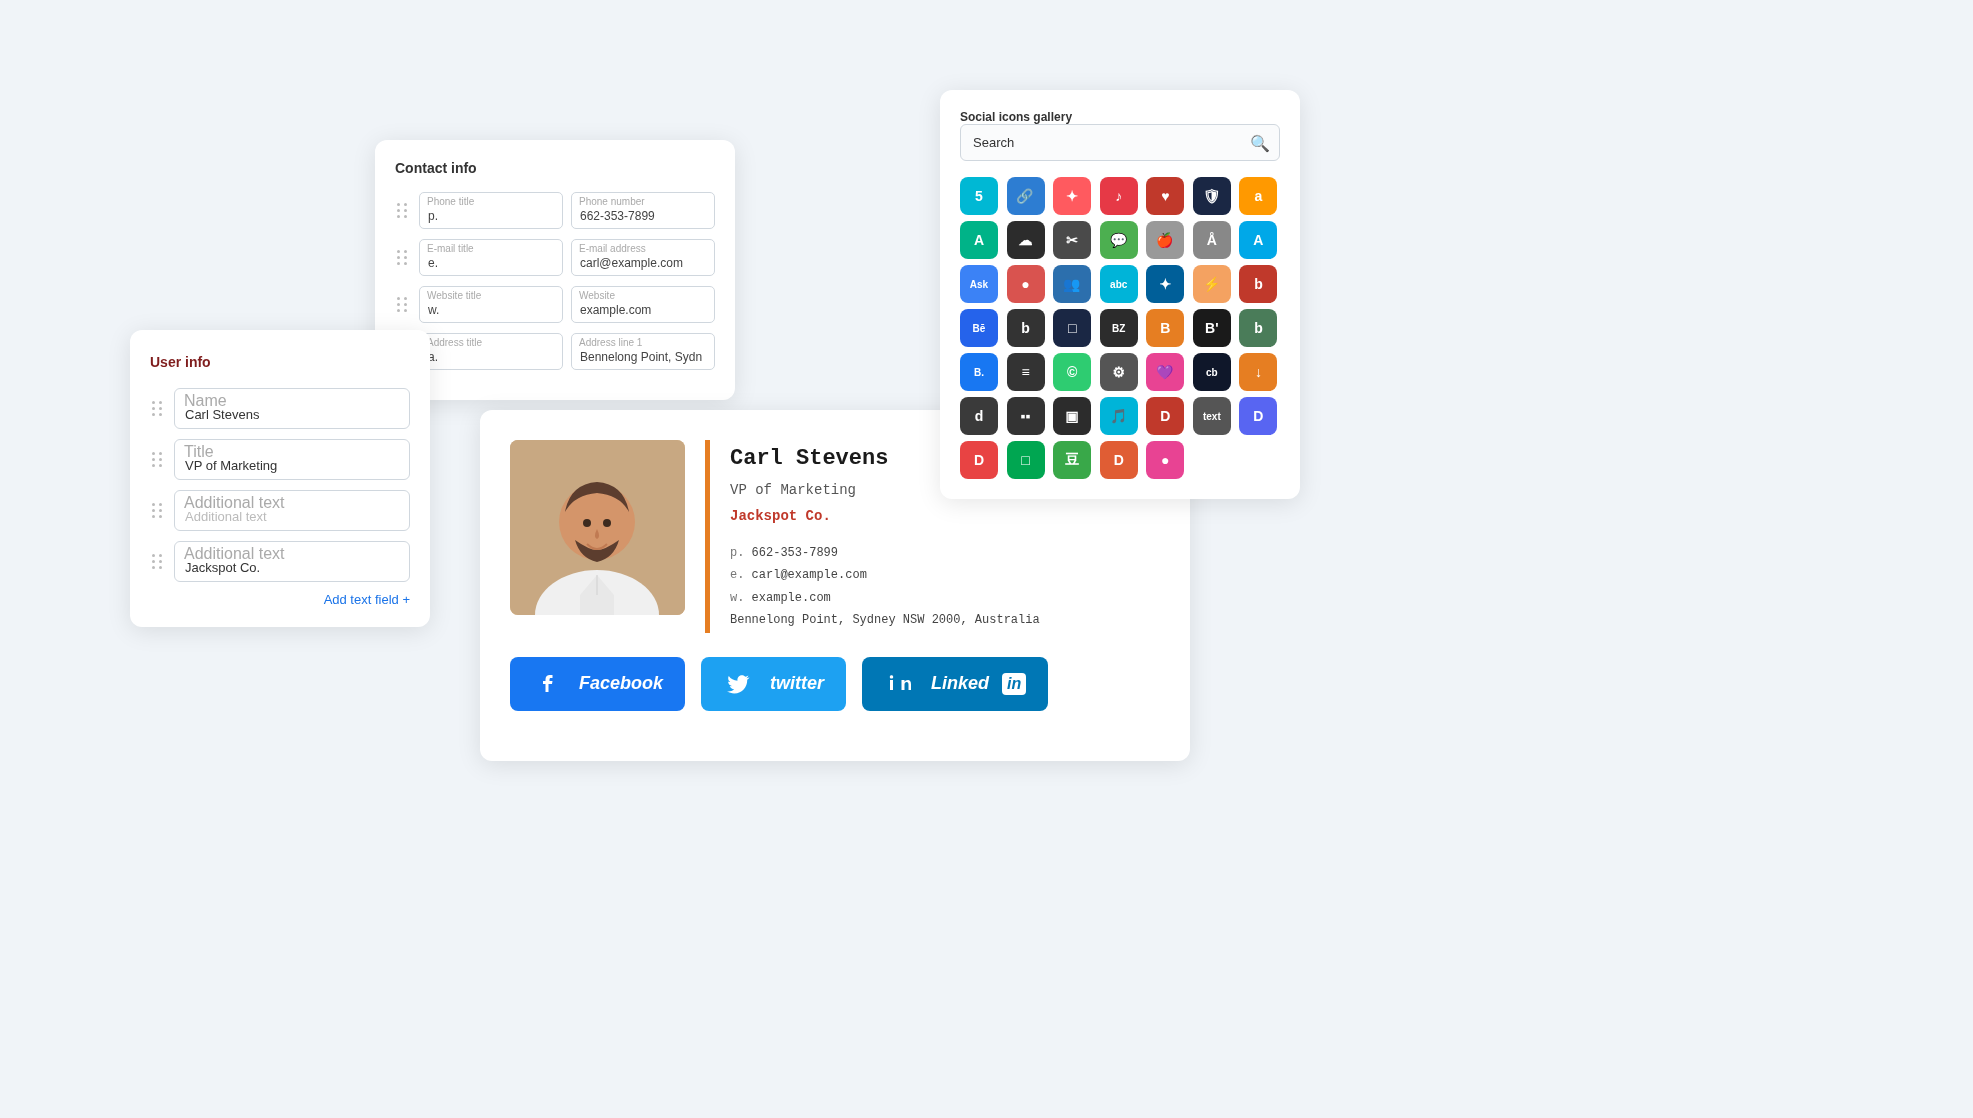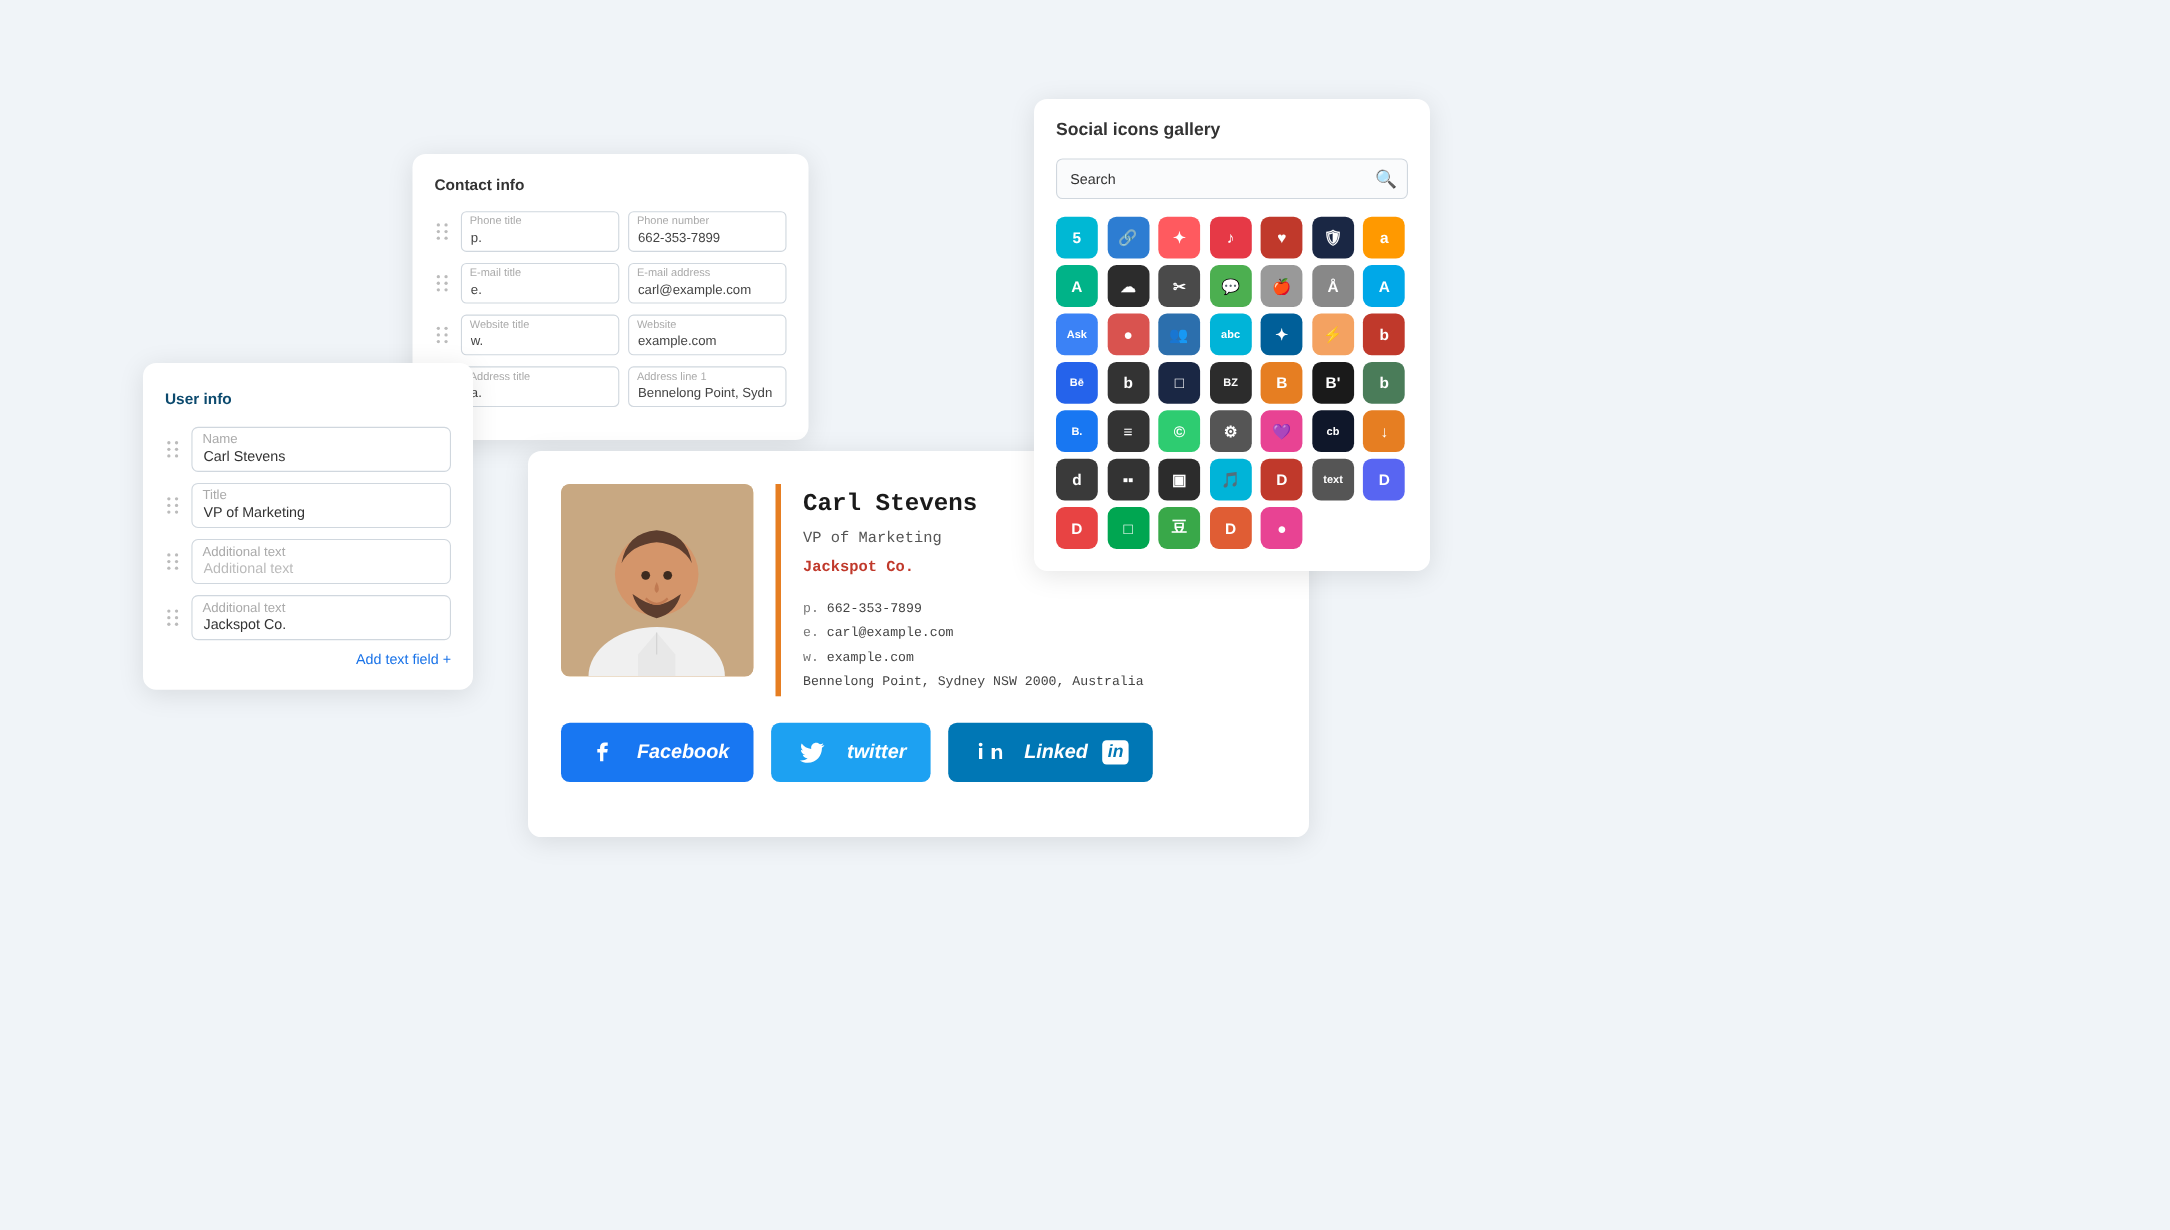--- a/index.html
+++ b/index.html
@@ -20,21 +20,21 @@
       width: 300px;
       background: #fff;
       border-radius: 12px;
       box-shadow: 0 4px 24px rgba(0,0,0,0.10);
       padding: 24px 20px 20px;
       z-index: 10;
     }
     .panel-title {
       font-size: 14px;
       font-weight: 600;
-      color: #0c4a6e;
+      color: #7f1d1d;
       margin-bottom: 18px;
     }
     .field-row {
       display: flex;
       align-items: center;
       margin-bottom: 10px;
       gap: 8px;
     }
     .drag-handle {
       display: flex;
@@ -54,21 +54,21 @@
       width: 3px;
       height: 3px;
       background: #bbb;
       border-radius: 50%;
     }
     .field-input-wrap {
       flex: 1;
       position: relative;
     }
     .field-label {
-      font-size: 12px;
+      font-size: 16px;
       color: #aaa;
       position: absolute;
       top: 4px;
       left: 10px;
     }
     .field-input {
       width: 100%;
       border: 1px solid #d0d7de;
       border-radius: 6px;
       padding: 18px 10px 6px;
@@ -244,24 +244,23 @@
       top: 90px;
       left: 940px;
       width: 360px;
       background: #fff;
       border-radius: 12px;
       box-shadow: 0 4px 24px rgba(0,0,0,0.10);
       padding: 20px;
       z-index: 11;
     }
     .gallery-title {
-      font-size: 16px;
+      font-size: 12px;
       font-weight: 600;
       color: #333;
-      margin-bottom: 16px;
     }
     .gallery-search {
       position: relative;
       margin-bottom: 16px;
     }
     .gallery-search input {
       width: 100%;
       border: 1px solid #d0d7de;
       border-radius: 6px;
       padding: 10px 40px 10px 12px;

